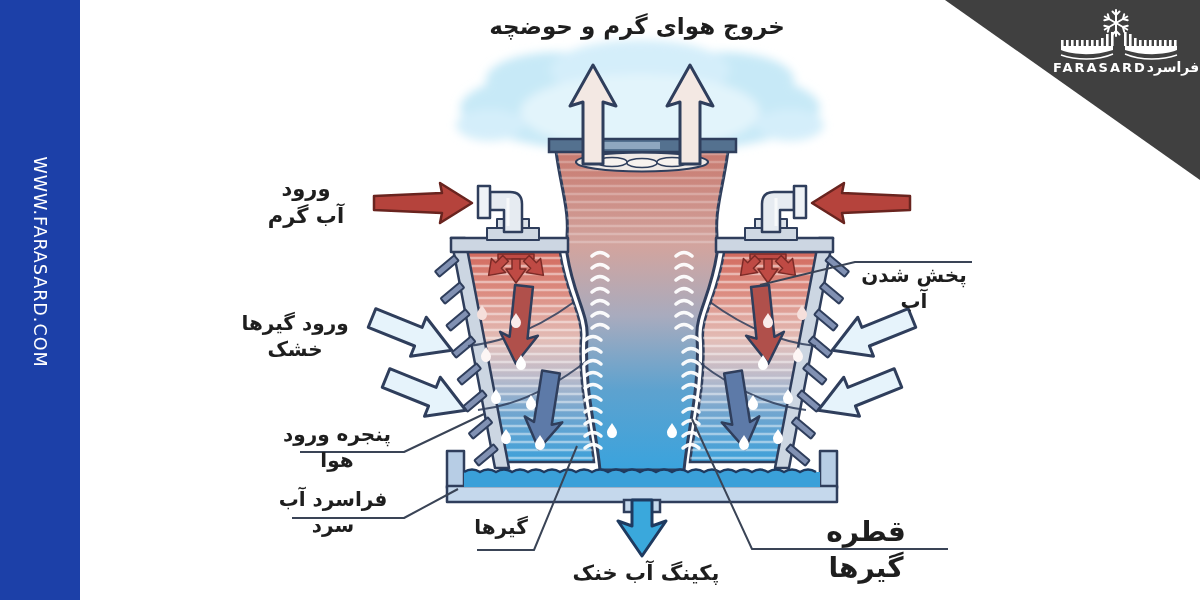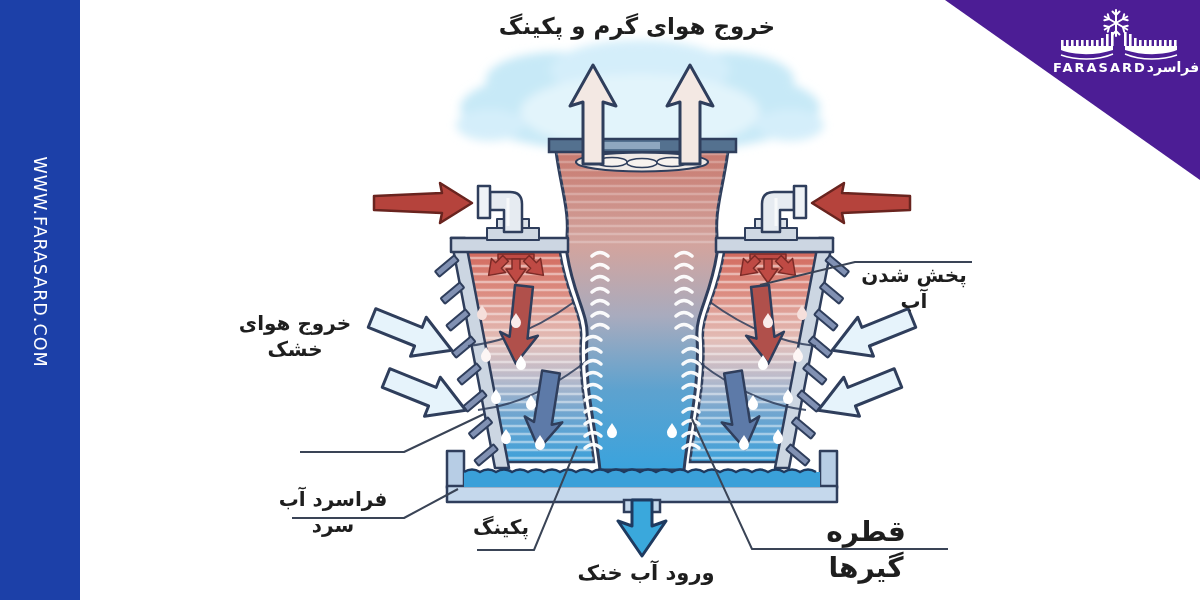--- a/index.html
+++ b/index.html
@@ -3,21 +3,21 @@
 <meta charset="utf-8">
 <style>
   html,body{margin:0;padding:0;}
   body{background:#e9e9e9;font-family:"DejaVu Sans",sans-serif;}
   .stage{position:relative;width:1200px;height:600px;background:#ffffff;overflow:hidden;margin:0 auto;}
   
   .sidebar{position:absolute;left:0;top:0;width:80px;height:600px;background:#1c40a8;z-index:5;}
   .sidebar .url{position:absolute;left:40px;top:262px;transform:translate(-50%,-50%) rotate(90deg);
     color:#ffffff;font-size:17.5px;letter-spacing:1px;white-space:nowrap;font-weight:500;}
   
-  .corner{position:absolute;left:945px;top:0;width:255px;height:180px;background:#4c1d95;
+  .corner{position:absolute;left:945px;top:0;width:255px;height:180px;background:#404040;
     clip-path:polygon(0 0,100% 0,100% 100%);z-index:5;}
   .corner .logo-svg{position:absolute;left:108px;top:6px;}
   .corner .wordmark{position:absolute;left:108px;top:57px;width:132px;text-align:center;color:#fff;white-space:nowrap;}
   .corner .wordmark .latin{font-size:13px;font-weight:bold;letter-spacing:2px;}
   .corner .wordmark .persian{font-size:14px;font-weight:bold;margin-right:2px;}
   
   .art{position:absolute;left:0;top:0;width:1200px;height:600px;z-index:1;}
   
   .lbl{position:absolute;direction:rtl;color:#1e1e1e;font-weight:700;text-align:center;z-index:3;line-height:1.3;}
   .lbl-title{left:457px;top:12px;width:360px;font-size:23px;}
@@ -243,29 +243,34 @@
 
     <g stroke="#3a4456" stroke-width="2" fill="none" stroke-linejoin="round">
       <path d="M972,262 L855,262 L760,285"></path>
       <path d="M300,452 L404,452 L484,414"></path>
       <path d="M292,518 L404,518 L458,489"></path>
       <path d="M477,550 L534,550 L577,446"></path>
       <path d="M948,549 L752,549 L692,419"></path>
     </g>
   </svg>
 
-  <div class="lbl lbl-title">خروج هوای گرم و پکینگ</div>
-
+  <div class="lbl lbl-title">خروج هوای گرم و حوضچه</div>
+
+  <div class="lbl lbl-warmwater">
+    <span style="display:block">ورود</span>
+    <span style="display:block">آب گرم</span>
+  </div>
 
   <div class="lbl lbl-spread">پخش شدن آب</div>
-  <div class="lbl lbl-dryair">خروج هوای خشک</div>
+  <div class="lbl lbl-dryair">ورود گیرها خشک</div>
+  <div class="lbl lbl-window">پنجره ورود هوا</div>
   <div class="lbl lbl-basin">فراسرد آب سرد</div>
-  <div class="lbl lbl-packing">پکینگ</div>
+  <div class="lbl lbl-packing">گیرها</div>
   <div class="lbl lbl-drift">قطره گیرها</div>
-  <div class="lbl lbl-coldout">ورود آب خنک</div>
+  <div class="lbl lbl-coldout">پکینگ آب خنک</div>
 
   <div class="sidebar">
     <div class="url">WWW.FARASARD.COM</div>
   </div>
 
   <div class="corner">
     <svg class="logo-svg" width="132" height="58" viewBox="0 0 132 58" aria-hidden="true">
 
       <g transform="translate(63,17)" stroke="#ffffff" stroke-width="2" stroke-linecap="round">
         <g id="spoke">

